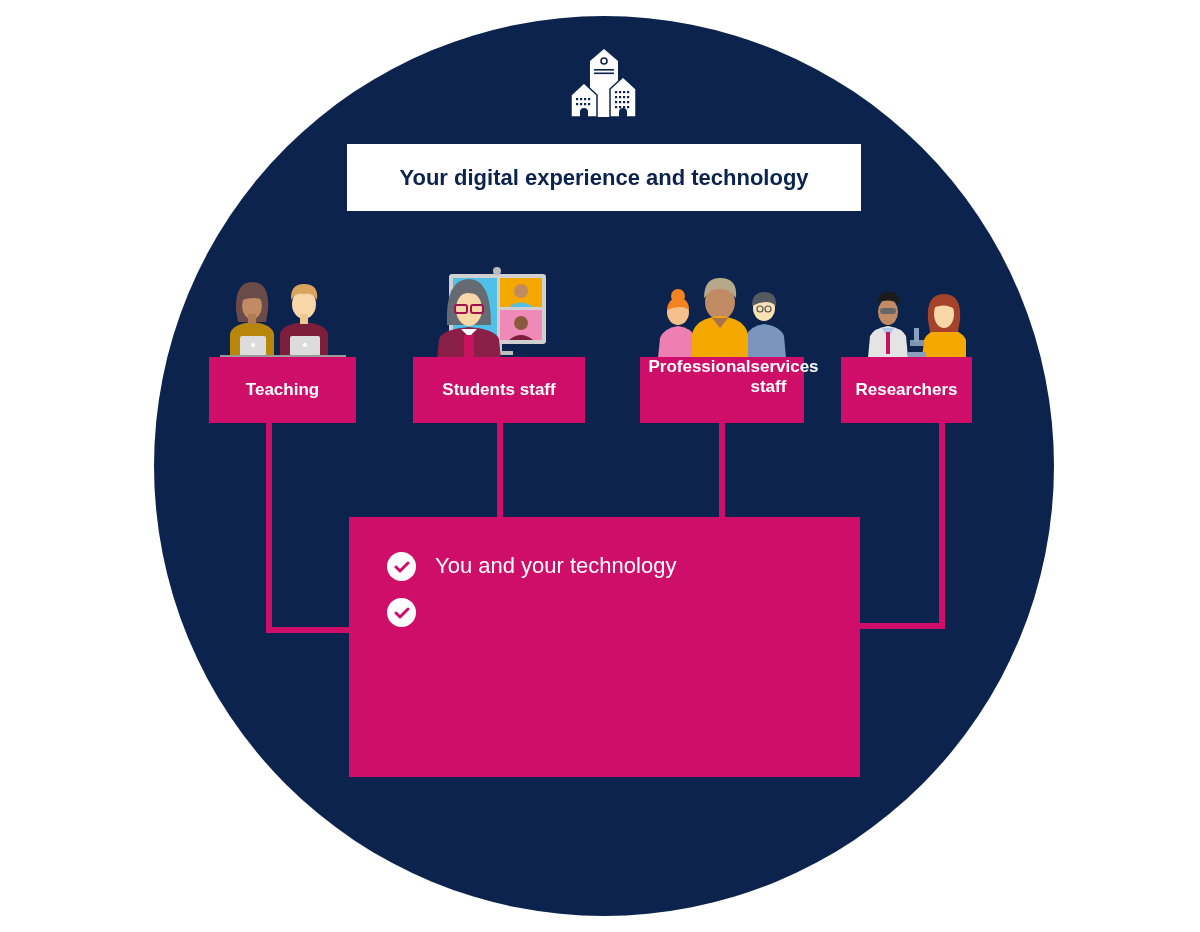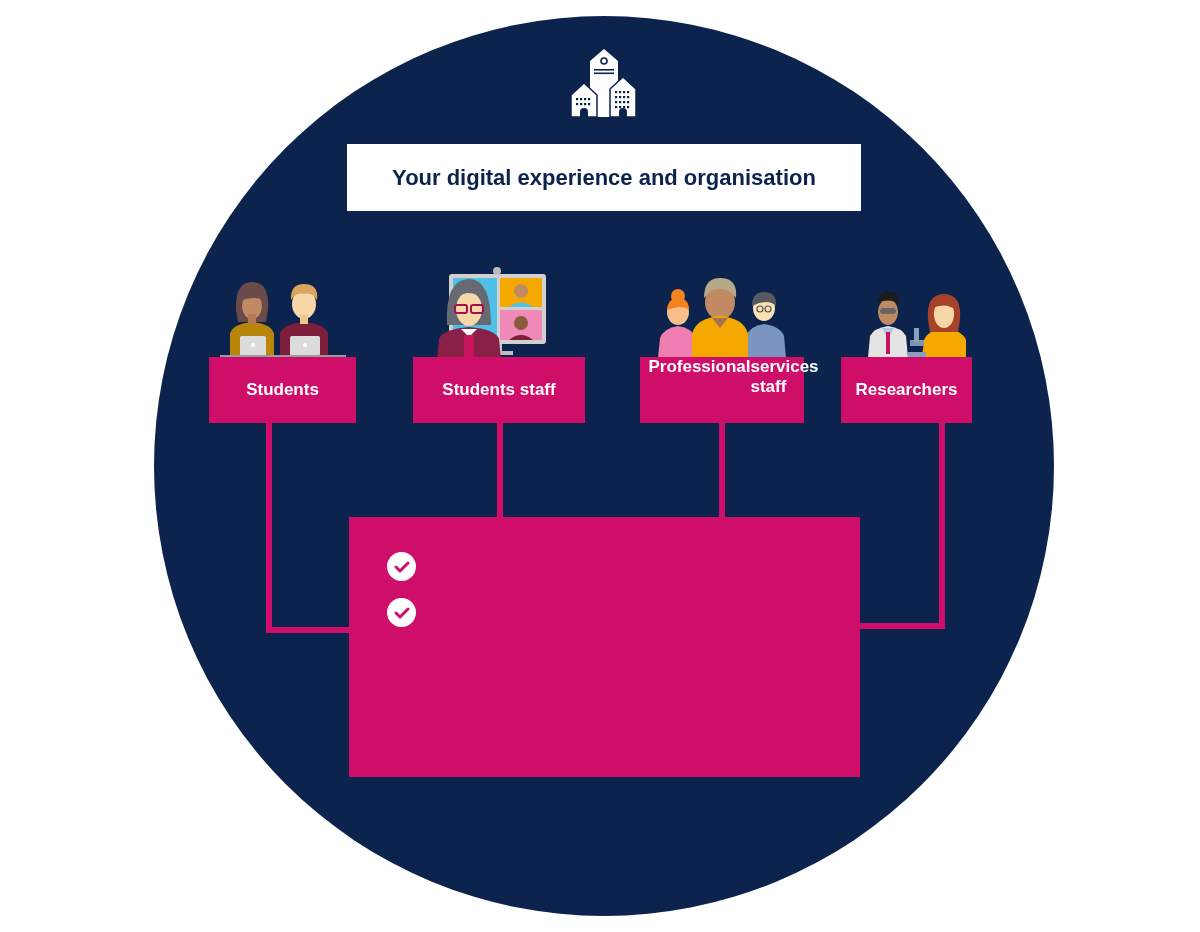--- a/index.html
+++ b/index.html
@@ -59,21 +59,21 @@
       <rect x="53" y="54" width="2.2" height="2.2"></rect>
       <rect x="57" y="54" width="2.2" height="2.2"></rect>
     <rect x="45" y="59" width="2.2" height="2.2"></rect>
       <rect x="49" y="59" width="2.2" height="2.2"></rect>
       <rect x="53" y="59" width="2.2" height="2.2"></rect>
       <rect x="57" y="59" width="2.2" height="2.2"></rect>
     <path d="M49 70 L49 65 A4 4 0 0 1 57 65 L57 70 Z"></path>
   </g>
 </svg>
 
-<div class="abs title-box">Your digital experience and organisation</div>
+<div class="abs title-box">Your digital experience and technology</div>
 
 <div class="abs line" style="left:266px;top:423px;width:6px;height:210px"></div>
 <div class="abs line" style="left:266px;top:627px;width:84px;height:6px"></div>
 <div class="abs line" style="left:497px;top:423px;width:6px;height:96px"></div>
 <div class="abs line" style="left:719px;top:423px;width:6px;height:96px"></div>
 <div class="abs line" style="left:939px;top:423px;width:6px;height:206px"></div>
 <div class="abs line" style="left:859px;top:623px;width:86px;height:6px"></div>
 
 <svg class="abs" style="left:220px;top:278px" width="126" height="80" viewBox="0 0 126 80">
   <path d="M16 32 Q15 4 32 4 Q50 4 48 32 L46 44 L18 44 Z" fill="#6b4a4a"></path>
@@ -85,21 +85,21 @@
   <ellipse cx="84" cy="26" rx="12" ry="15" fill="#f7d7a8"></ellipse>
   <path d="M71 22 Q70 6 84 6 Q99 6 97 22 Q92 14 84 16 Q76 14 71 22 Z" fill="#d9a45e"></path>
   <rect x="80" y="36" width="8" height="10" fill="#efc891"></rect>
   <rect x="20" y="58" width="26" height="20" rx="2" fill="#dcdcdc"></rect>
   <circle cx="33" cy="67" r="2" fill="#fff"></circle>
   <rect x="70" y="58" width="30" height="20" rx="2" fill="#dcdcdc"></rect>
   <circle cx="85" cy="67" r="2" fill="#fff"></circle>
   <rect x="0" y="77" width="126" height="3" fill="#9a9a9a"></rect>
 </svg>
 <div class="abs label-box center" style="left:209px;top:357px;width:147px;height:66px">
-  <span>Students</span>
+  <span>Teaching</span>
 </div>
 
 <svg class="abs" style="left:437px;top:265px" width="112" height="95" viewBox="0 0 112 95">
   <rect x="12" y="9" width="97" height="70" rx="3" fill="#d0d0d0"></rect>
   <circle cx="60" cy="6" r="4" fill="#bbb"></circle>
   <rect x="16" y="13" width="44" height="62" fill="#4fc1e9"></rect>
   <rect x="63" y="13" width="42" height="29" fill="#f5a800"></rect>
   <rect x="63" y="45" width="42" height="30" fill="#ef8ab8"></rect>
   <circle cx="84" cy="26" r="7" fill="#c08a62"></circle>
   <path d="M72 42 Q84 33 96 42 Z" fill="#4fc1e9"></path>
@@ -159,20 +159,21 @@
   <span>Researchers</span>
 </div>
 
 <div class="abs main-box">
   <div class="item">
     <span class="check">
       <svg width="16" height="14" viewBox="0 0 16 14">
           <path d="M2 7 L6 11 L14 3" fill="none" stroke="#cf0e6a" stroke-width="3" stroke-linecap="round" stroke-linejoin="round"></path>
         </svg>
     </span>
+    <span class="text">You and your technology</span>
   </div>
   <div class="item">
     <span class="check">
       <svg width="16" height="14" viewBox="0 0 16 14">
           <path d="M2 7 L6 11 L14 3" fill="none" stroke="#cf0e6a" stroke-width="3" stroke-linecap="round" stroke-linejoin="round"></path>
         </svg>
     </span>
   </div>
 </div>
 

